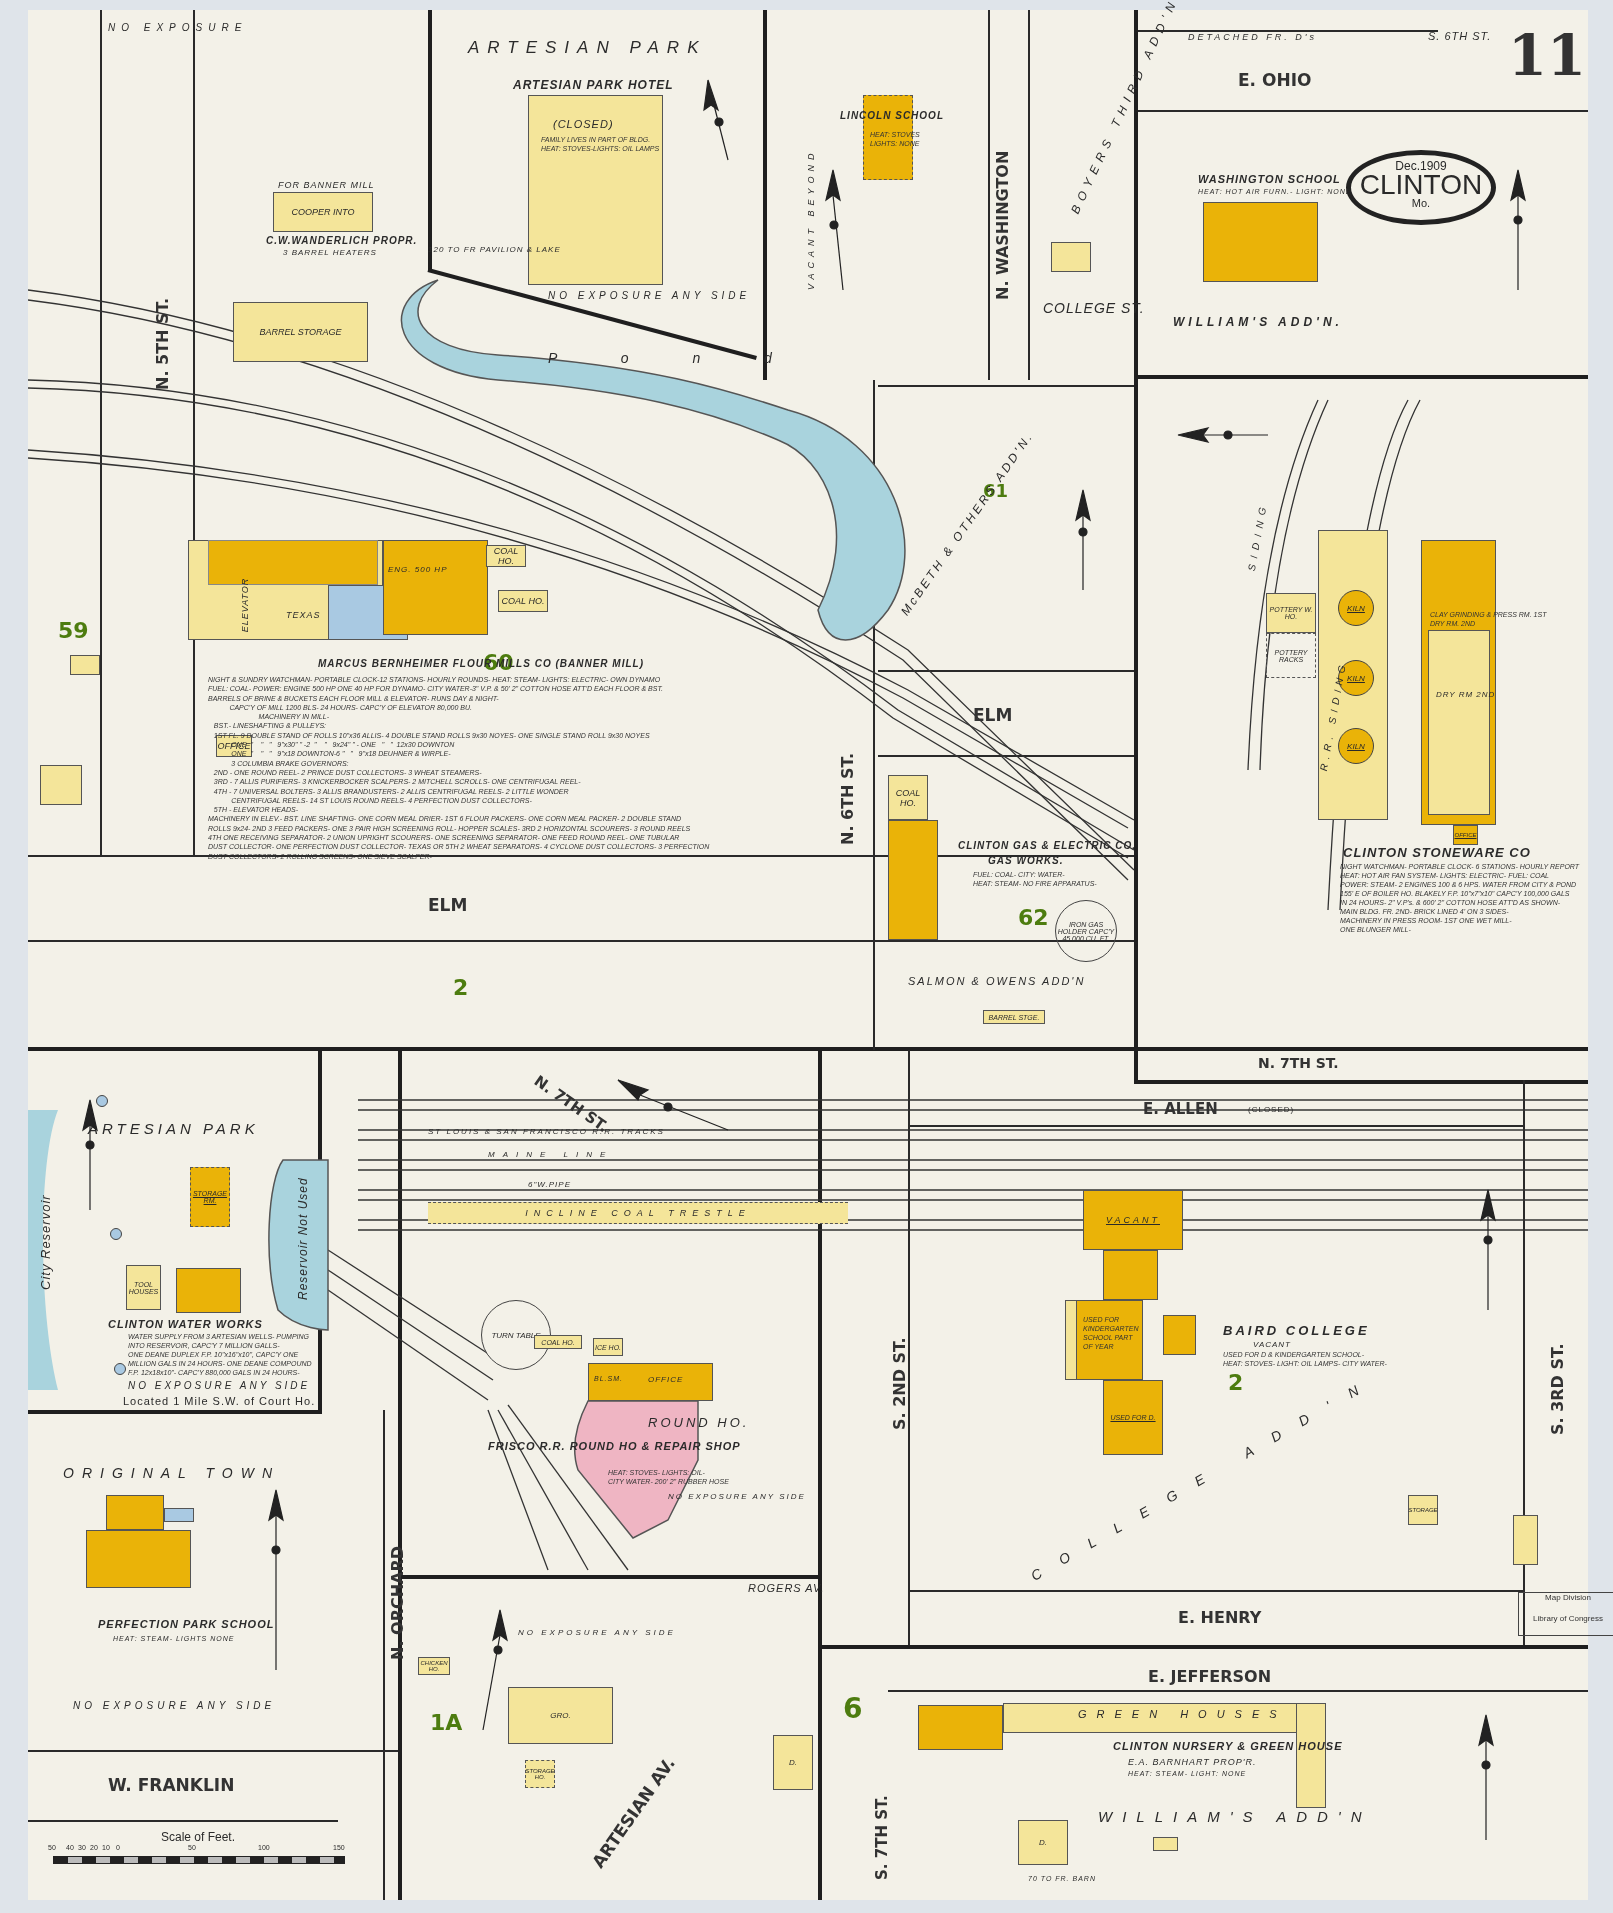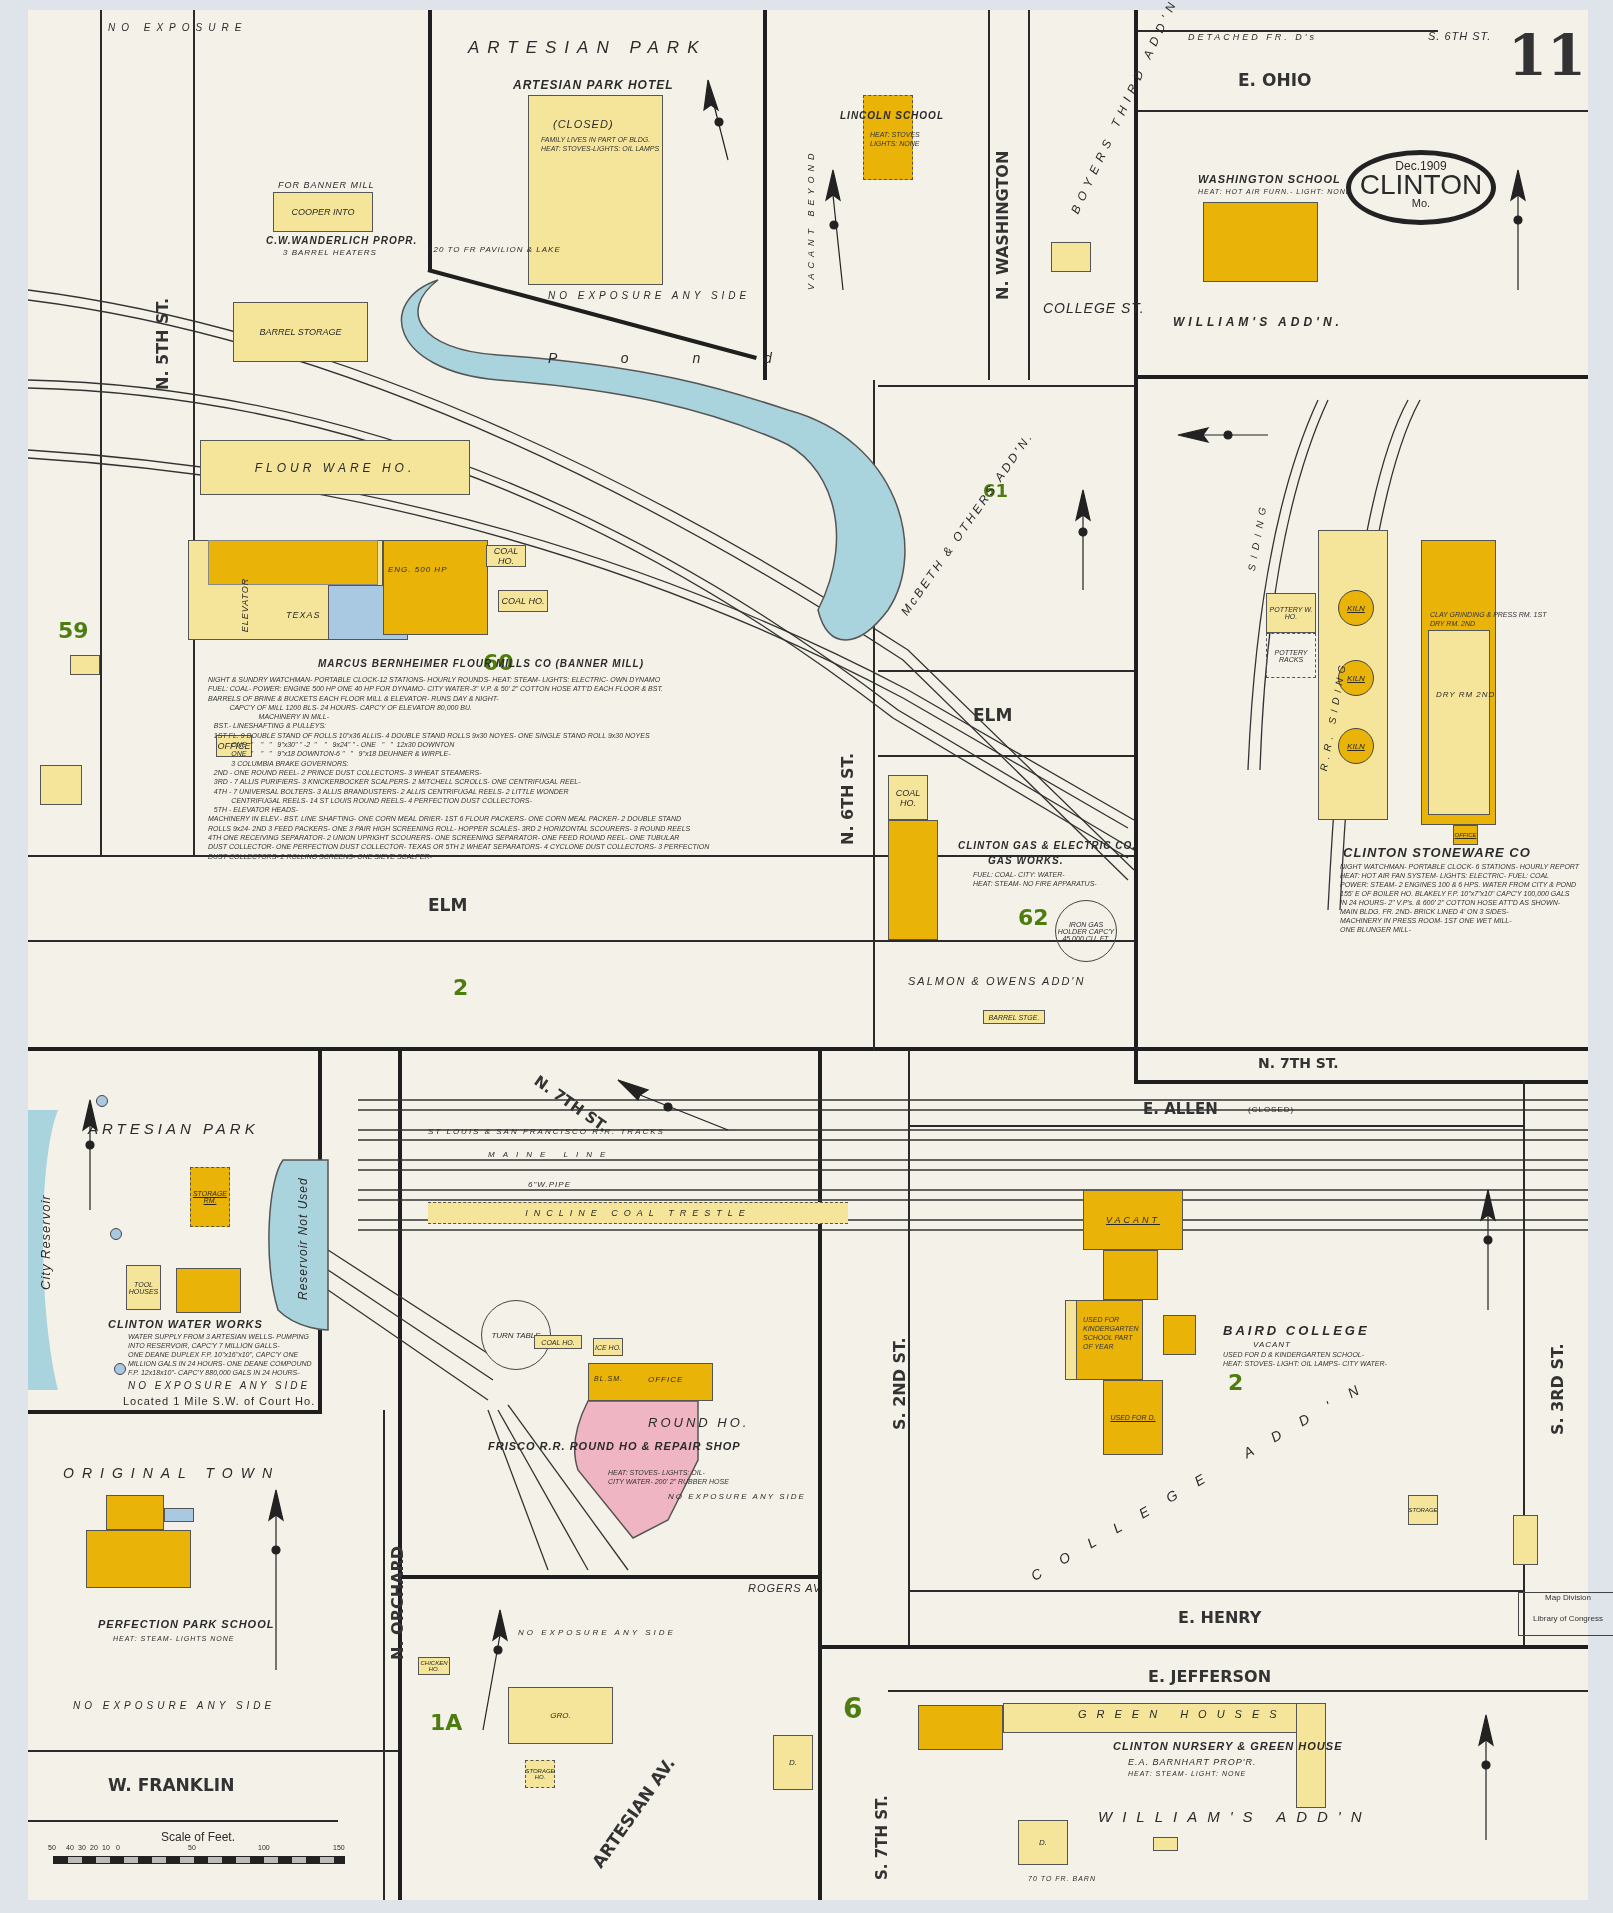--- a/index.html
+++ b/index.html
@@ -106,21 +106,20 @@
 HEAT: STOVES-LIGHTS: OIL LAMPS</div>
   <div class="lbl" style="left:400px;top:235px;font-size:8px;">120 TO FR PAVILION &amp; LAKE</div>
   <div class="lbl" style="left:520px;top:280px;font-size:10px;letter-spacing:4px;">NO EXPOSURE ANY SIDE</div>
 
   <div class="lbl" style="left:250px;top:170px;font-size:9px;">FOR BANNER MILL</div>
   <div class="bldg y ctr" style="left:245px;top:182px;width:100px;height:40px;">COOPER INTO</div>
   <div class="lbl" style="left:238px;top:225px;font-size:10px;font-weight:bold;">C.W.WANDERLICH PROPR.</div>
   <div class="lbl" style="left:255px;top:238px;font-size:8px;">3 BARREL HEATERS</div>
   <div class="bldg y ctr" style="left:205px;top:292px;width:135px;height:60px;">BARREL STORAGE</div>
 
-  <div class="bldg y ctr" style="left:172px;top:430px;width:270px;height:55px;font-size:12px;letter-spacing:4px;">FLOUR WARE HO.</div>
   <div class="lbl" style="left:520px;top:340px;font-size:14px;letter-spacing:30px;">P o n d</div>
 
   <div class="bldg y" style="left:160px;top:530px;width:195px;height:100px;"></div>
   <div class="bldg p" style="left:180px;top:530px;width:170px;height:45px;border-color:#888;"></div>
   <div class="bldg b" style="left:300px;top:575px;width:80px;height:55px;"></div>
   <div class="bldg p" style="left:355px;top:530px;width:105px;height:95px;"></div>
   <div class="lbl" style="left:360px;top:555px;font-size:8px;">ENG. 500 HP</div>
   <div class="lbl" style="left:190px;top:590px;font-size:9px;transform:rotate(-90deg);">ELEVATOR</div>
   <div class="lbl" style="left:258px;top:600px;font-size:9px;">TEXAS</div>
   <div class="bldg y ctr" style="left:458px;top:535px;width:40px;height:22px;">COAL HO.</div>

